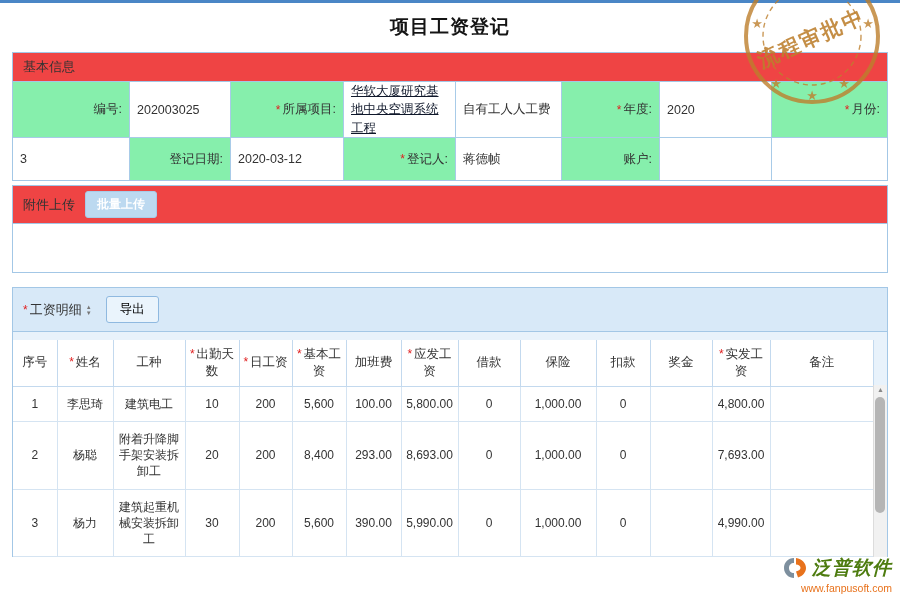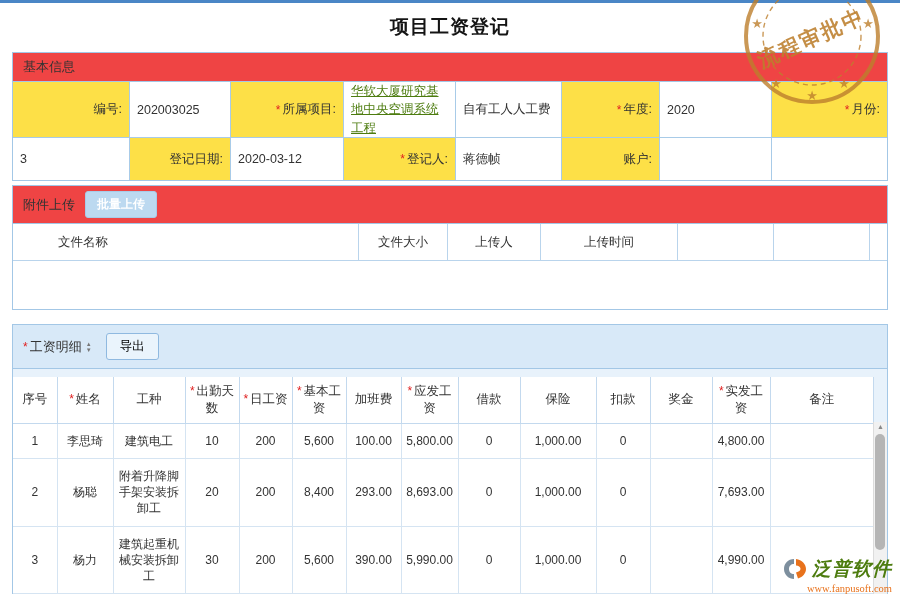--- a/index.html
+++ b/index.html
@@ -7,27 +7,27 @@
   .topline{height:3px;background:#4a86c6;}
   .page-title{text-align:center;font-size:19px;font-weight:bold;color:#141414;margin:11px 0 12px 0;letter-spacing:1px;}
   .section{position:relative;margin:0 12px;border:1px solid #a3c7e6;background:#fff;}
   .section-head{background:#ef4444;border-bottom:1px solid #a3c7e6;padding:5px 10px;font-size:13px;
     color:#333;display:flex;align-items:center;gap:10px;}
   .req{color:#e02020;margin-right:2px;font-size:12px;}
   
   #basic-info{margin-top:2px;}
   .bi-grid{display:grid;grid-template-columns:117px 101px 113px 112px 106px 98px 112px 1fr;
     grid-template-rows:56px 42px;background:#fff;}
-  .bi-label{background:#fde047;display:flex;align-items:center;justify-content:flex-end;
+  .bi-label{background:#86efac;display:flex;align-items:center;justify-content:flex-end;
     padding:2px 7px;font-size:12.5px;color:#333;border-right:1px solid #a8cbe8;border-bottom:1px solid #a8cbe8;text-align:right;}
   .bi-value{background:#fff;display:flex;align-items:center;padding:2px 7px;font-size:12.5px;
     border-right:1px solid #a8cbe8;border-bottom:1px solid #a8cbe8;}
   .bi-grid > div:nth-child(8n){border-right:none;}
   .bi-grid > div:nth-child(n+9){border-bottom:none;}
-  .link{color:#4d7c0f;text-decoration:underline;cursor:pointer;line-height:1.45;}
+  .link{color:#0f172a;text-decoration:underline;cursor:pointer;line-height:1.45;}
   
   .btn-upload{background:#bcd9f0;border:1px solid #a8cce9;color:#fff;font-size:12px;
     padding:4px 11px;border-radius:3px;cursor:pointer;font-family:inherit;font-weight:bold;}
   .btn-export{background:#eaf4fc;border:1px solid #8fb9e0;color:#000000;font-size:12.5px;
     padding:4px 13px;border-radius:3px;cursor:pointer;margin-left:14px;font-family:inherit;}
   
   #attachments{margin-top:4px;}
   .att-header-row{display:flex;background:#fff;border-bottom:1px solid #b9d4ec;height:36px;align-items:stretch;}
   .att-cell{display:flex;align-items:center;justify-content:center;font-size:12.5px;color:#333;
     border-right:1px solid #b9d4ec;}
@@ -50,21 +50,21 @@
   
   .vscroll{position:absolute;right:0;top:53px;bottom:0;width:13px;background:#f1f1f1;border-left:1px solid #dcdcdc;}
   .vscroll .arrow{display:block;text-align:center;font-size:7px;color:#888;line-height:10px;}
   .vscroll .thumb{position:absolute;left:1px;top:12px;width:10px;height:116px;background:#b5b5b5;border-radius:5px;cursor:pointer;}
   
   .stamp{position:absolute;top:0;right:8px;z-index:6;pointer-events:none;}
   
   .fp-logo{position:absolute;right:8px;bottom:6px;z-index:6;text-align:right;}
   .fp-top{display:flex;align-items:center;justify-content:flex-end;gap:4px;}
   .fp-name{font-size:19px;font-weight:bold;font-style:italic;color:#4d7c0f;letter-spacing:1px;}
-  .fp-url{font-size:10.5px;color:#e8721c;margin-top:1px;font-family:Liberation Serif, serif;}
+  .fp-url{font-size:10.5px;color:#e8721c;margin-top:1px;}
 </style>
 </head>
 <body>
 
 <div class="topline"></div>
 
 <div class="page-title">项目工资登记</div>
 
 <div class="stamp">
   <svg width="160" height="118" viewBox="0 0 160 118">
@@ -106,29 +106,20 @@
       <div class="bi-label">账户:</div>
       <div class="bi-value"></div>
     </div>
 </div>
 
 <div class="section" id="attachments">
   <div class="section-head">
     <span>附件上传</span>
     <button class="btn-upload">批量上传</button>
   </div>
-  <div class="att-header-row">
-      <div class="att-cell c1">文件名称</div>
-      <div class="att-cell c2">文件大小</div>
-      <div class="att-cell c3">上传人</div>
-      <div class="att-cell c4">上传时间</div>
-      <div class="att-cell c5"></div>
-      <div class="att-cell c6"></div>
-      <div class="att-cell c7"></div>
-    </div>
   <div class="att-body"></div>
 </div>
 
 <div class="section" id="salary">
   <div class="salary-head">
     <span class="req">*</span>
     <span>工资明细</span>
     <span class="sort">
         <i>▲</i>
         <i>▼</i>

